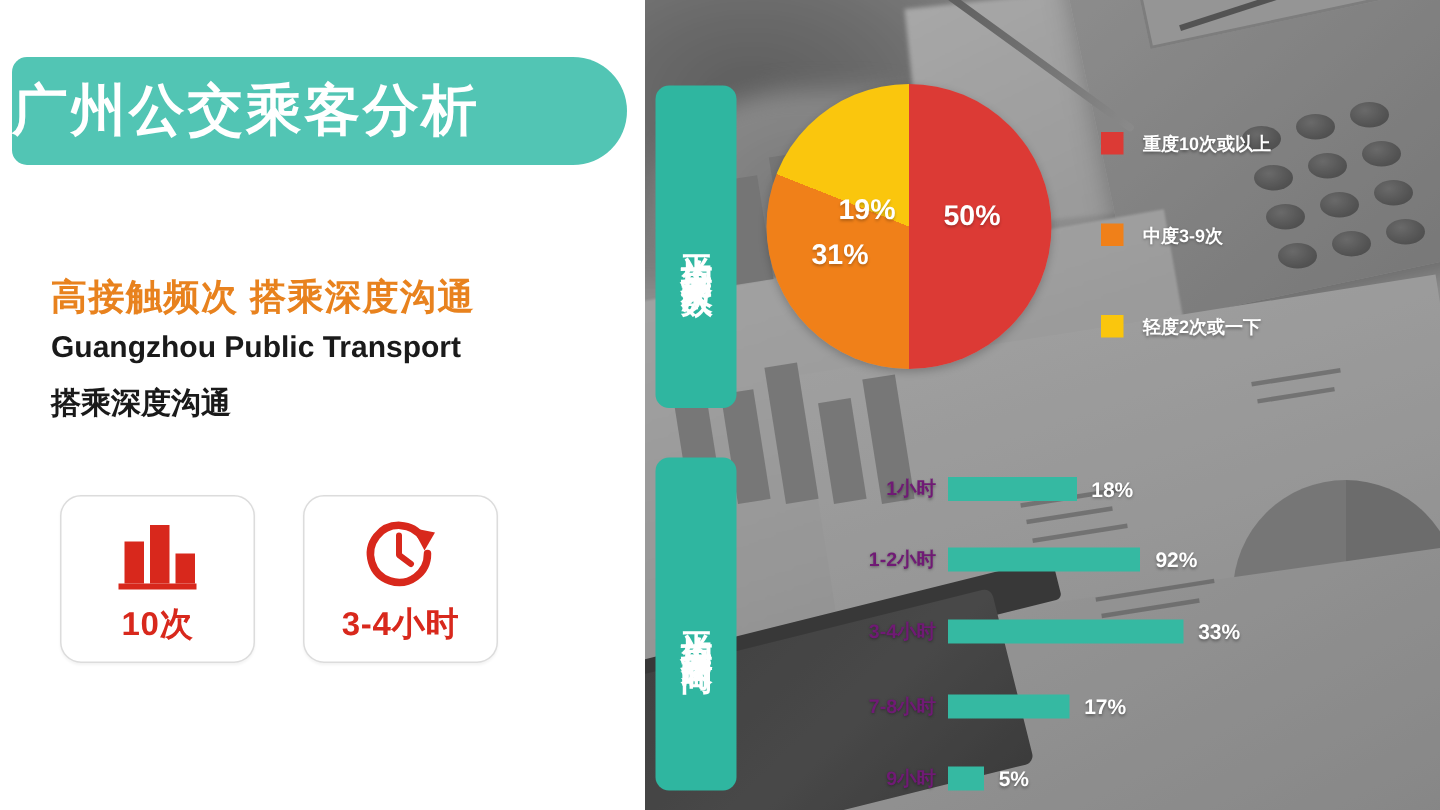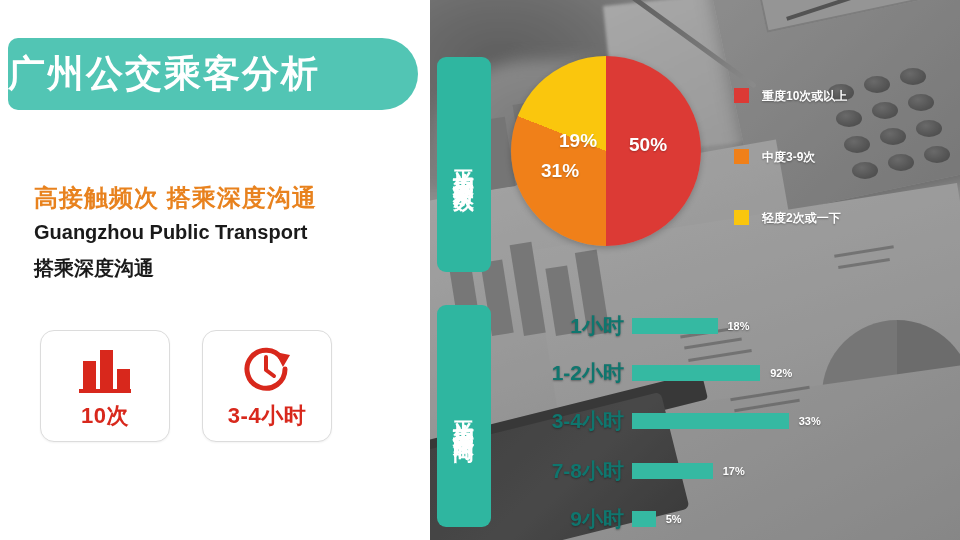--- a/index.html
+++ b/index.html
@@ -300,41 +300,41 @@
     left: 0;
     width: 440px;
     height: 22px;
     display: flex;
     align-items: center;
   }
   .hbar-cat {
     width: 124px;
     text-align: right;
     padding-right: 8px;
-    color: #0f766e;
-    font-size: 21px;
+    color: #701a75;
+    font-size: 13px;
     font-weight: bold;
     white-space: nowrap;
     text-shadow: 0 1px 2px rgba(0,0,0,.35);
   }
   .hbar-track {
     flex: 1;
     position: relative;
     height: 22px;
     display: flex;
     align-items: center;
   }
   .hbar-fill {
     height: 16px;
     background: #35b9a2;
   }
   .hbar-val {
     margin-left: 10px;
     color: #ffffff;
-    font-size: 11px;
+    font-size: 14px;
     font-weight: bold;
     white-space: nowrap;
     text-shadow: 0 1px 2px rgba(0,0,0,.35);
   }
 </style>
 </head>
 <body>
 
 <div id="slide">
 

